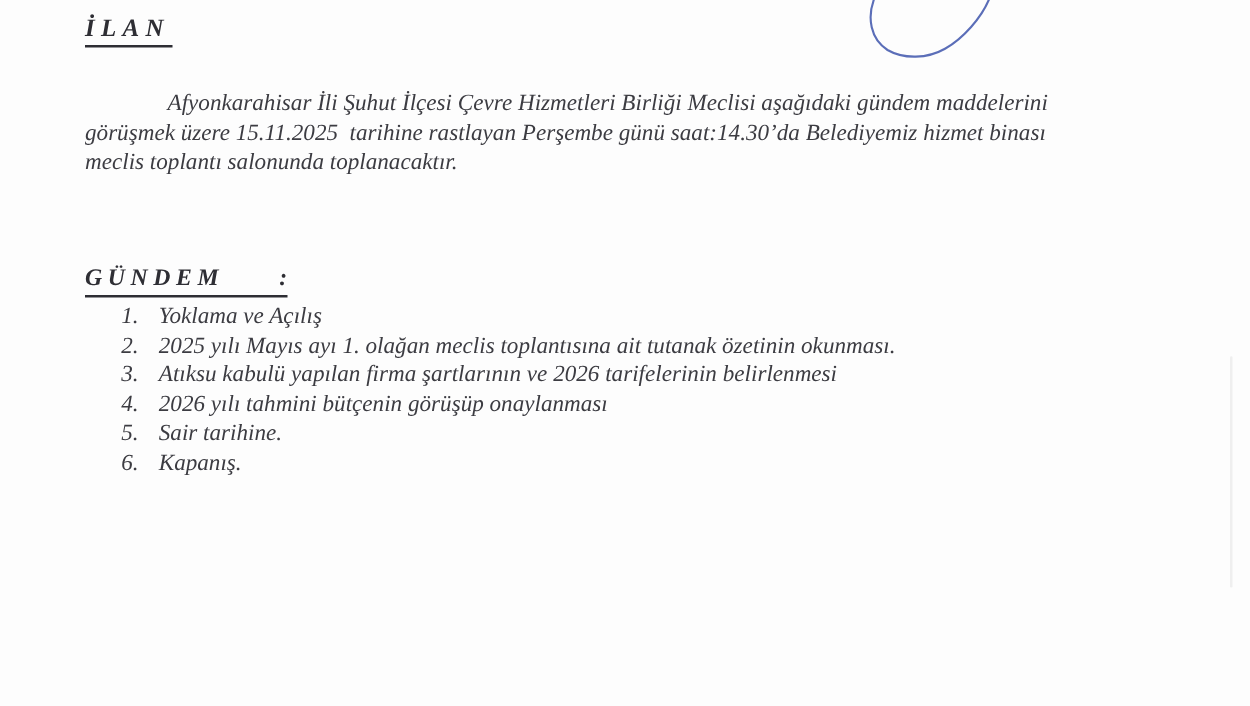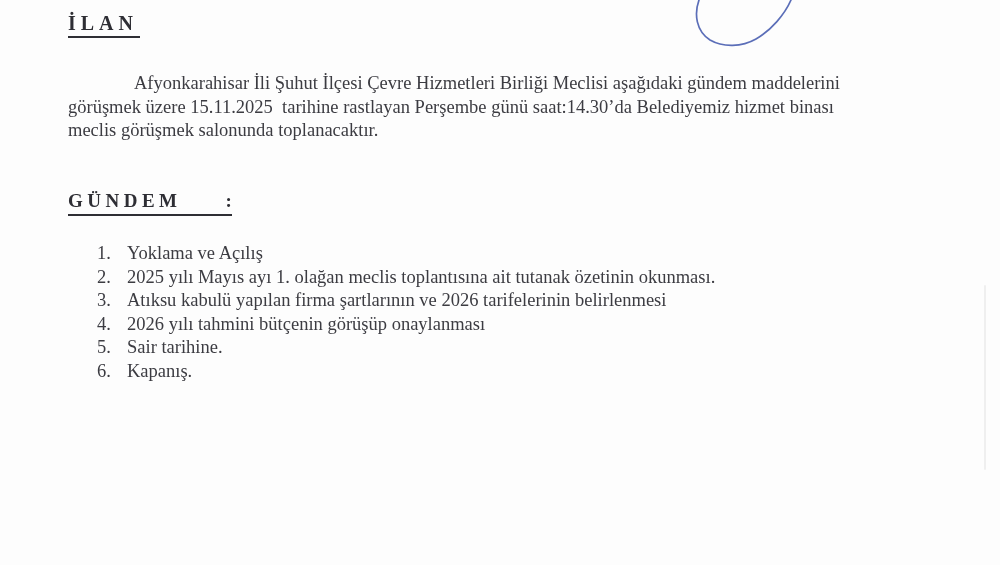--- a/index.html
+++ b/index.html
@@ -12,20 +12,21 @@
   html,body{ width:1000px; height:565px; overflow:hidden; }
   body{
     background: var(--paper);
     font-family: "Liberation Serif", "DejaVu Serif", serif;
     color: var(--ink);
   }
   .page{
     position:relative;
     width:1000px; height:420px;
     background: var(--paper);
+    font-style: italic;
   }
   
   .doc-title{
     position:absolute; left:68px; top:12px;
     font-size:20px; font-weight:bold;
     letter-spacing:5px;
     color: var(--ink-strong);
     border-bottom:2px solid var(--ink-strong);
     padding:0 2px 1px 0;
     white-space:pre;
@@ -33,21 +34,21 @@
   
   .para{
     position:absolute; left:68px; top:72px; width:840px;
     font-size:18.5px; line-height:23.5px;
   }
   .line{ white-space:pre; }
   .line.first{ text-indent:66px; }
   .line.closing{ text-indent:57px; }
   
   .agenda-heading{
-    position:absolute; left:68px; top:190px;
+    position:absolute; left:68px; top:212px;
     font-size:19px; font-weight:bold;
     color: var(--ink-strong);
   }
   .agenda-heading .rule{
     display:inline-block;
     border-bottom:2.5px solid var(--ink-strong);
     padding-bottom:2px;
   }
   .agenda-heading .label{ letter-spacing:4.5px; }
   .agenda-heading .gap{ display:inline-block; width:44px; }
@@ -78,21 +79,21 @@
 
   <div class="doc-title">İLAN</div>
 
   <svg class="pen-mark" viewBox="0 0 112 52">
     <path d="M 9,0 C 4,14 6,31 20,40 C 33,47.5 52,47 66,39 C 81,30.5 95,14 101,0" fill="none" stroke="#5b6eb8" stroke-width="1.7" stroke-linecap="round"></path>
   </svg>
 
   <div class="para">
     <div class="line first">Afyonkarahisar İli Şuhut İlçesi Çevre Hizmetleri Birliği Meclisi aşağıdaki gündem maddelerini</div>
     <div class="line">görüşmek üzere 15.11.2025  tarihine rastlayan Perşembe günü saat:14.30’da Belediyemiz hizmet binası</div>
-    <div class="line">meclis görüşmek salonunda toplanacaktır.</div>
+    <div class="line">meclis toplantı salonunda toplanacaktır.</div>
   </div>
 
   <div class="agenda-heading">
     <span class="rule"><span class="label">GÜNDEM</span><span class="gap"></span><span class="colon">:</span></span>
   </div>
 
   <div class="agenda-list">
     <div class="agenda-item">
       <span class="num">1.</span>
       <span class="txt">Yoklama ve Açılış</span>

